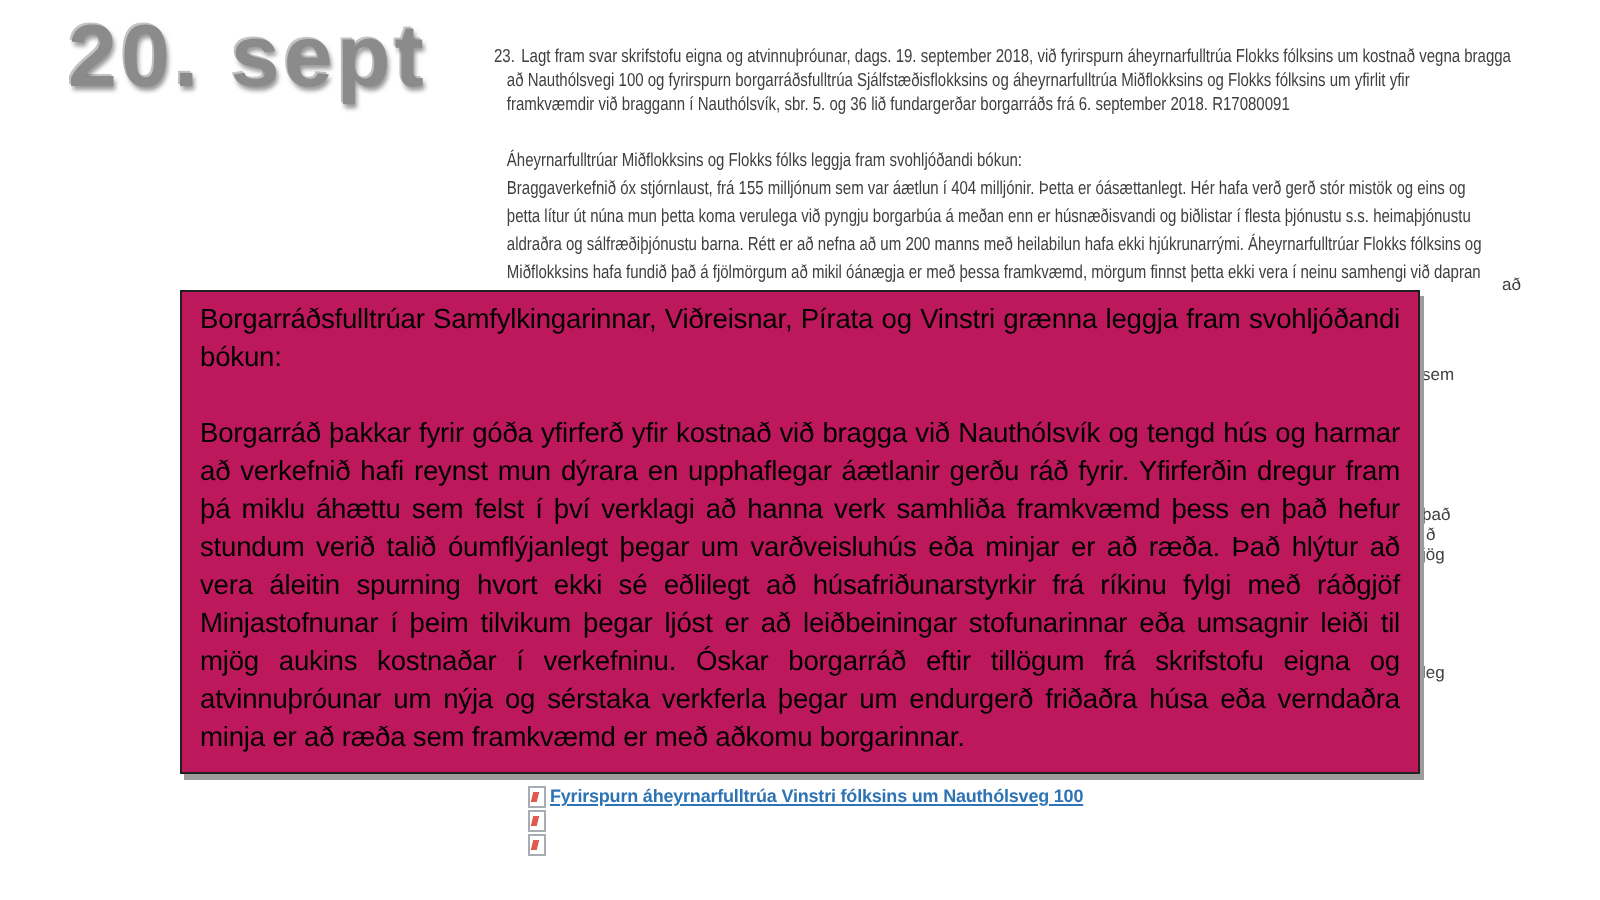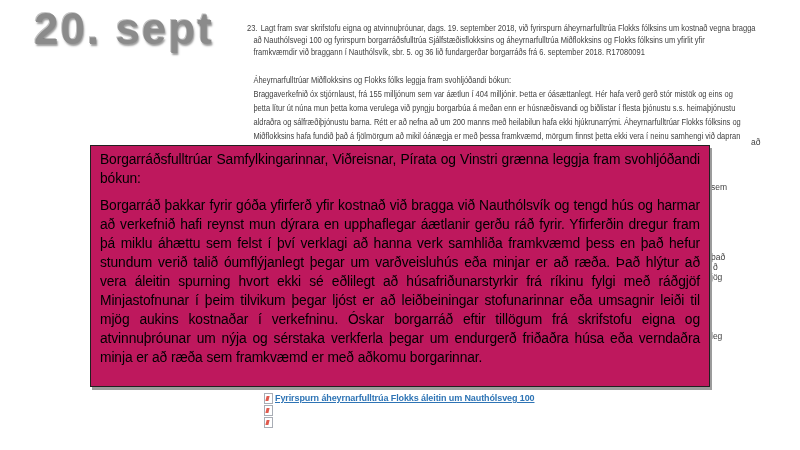--- a/index.html
+++ b/index.html
@@ -37,21 +37,21 @@
   .overlay-box{
     position:absolute;left:90px;top:145px;width:620px;height:242px;
     box-sizing:border-box;background:#be185d;border:1px solid #202020;
     box-shadow:2px 3px 0 #9c9c9c;
     padding:4px 9px 0 9px;overflow:hidden;z-index:5;
   }
   .overlay-box p{
     margin:0;font-size:13.8px;line-height:19px;color:#000;
     text-align:justify;letter-spacing:-0.1px;
   }
-  .overlay-box p.second{margin-top:8px;}
+  .overlay-box p.second{margin-top:19px;}
   
   .links{position:absolute;left:264px;top:392px;z-index:2;}
   .link-row{display:flex;align-items:center;height:12px;margin-bottom:0;}
   .doc-link-icon{
     position:relative;display:inline-block;width:7px;height:9px;
     border:1px solid #a8adb5;background:#fff;margin-right:2px;flex:0 0 auto;
   }
   .doc-link-icon::before{
     content:"";position:absolute;left:1px;top:2px;width:3px;height:5px;
     background:#e05a4e;transform:skewX(-14deg);
@@ -87,21 +87,21 @@
   <span class="frag frag-5">leg</span>
 
   <div class="overlay-box">
     <p>Borgarráðsfulltrúar Samfylkingarinnar, Viðreisnar, Pírata og Vinstri grænna leggja fram svohljóðandi bókun:</p>
     <p class="second">Borgarráð þakkar fyrir góða yfirferð yfir kostnað við bragga við Nauthólsvík og tengd hús og harmar að verkefnið hafi reynst mun dýrara en upphaflegar áætlanir gerðu ráð fyrir. Yfirferðin dregur fram þá miklu áhættu sem felst í því verklagi að hanna verk samhliða framkvæmd þess en það hefur stundum verið talið óumflýjanlegt þegar um varðveisluhús eða minjar er að ræða. Það hlýtur að vera áleitin spurning hvort ekki sé eðlilegt að húsafriðunarstyrkir frá ríkinu fylgi með ráðgjöf Minjastofnunar í þeim tilvikum þegar ljóst er að leiðbeiningar stofunarinnar eða umsagnir leiði til mjög aukins kostnaðar í verkefninu. Óskar borgarráð eftir tillögum frá skrifstofu eigna og atvinnuþróunar um nýja og sérstaka verkferla þegar um  endurgerð friðaðra húsa eða verndaðra minja er að ræða sem framkvæmd er með aðkomu borgarinnar.</p>
   </div>
 
   <div class="links">
     <div class="link-row">
       <span class="doc-link-icon"></span>
-      <a href="#">Fyrirspurn áheyrnarfulltrúa Flokks áleitin um Nauthólsveg 100</a>
+      <a href="#">Fyrirspurn áheyrnarfulltrúa Vinstri fólksins um Nauthólsveg 100</a>
     </div>
     <div class="link-row">
       <span class="doc-link-icon"></span>
     </div>
     <div class="link-row">
       <span class="doc-link-icon"></span>
     </div>
   </div>
 
 </div>

